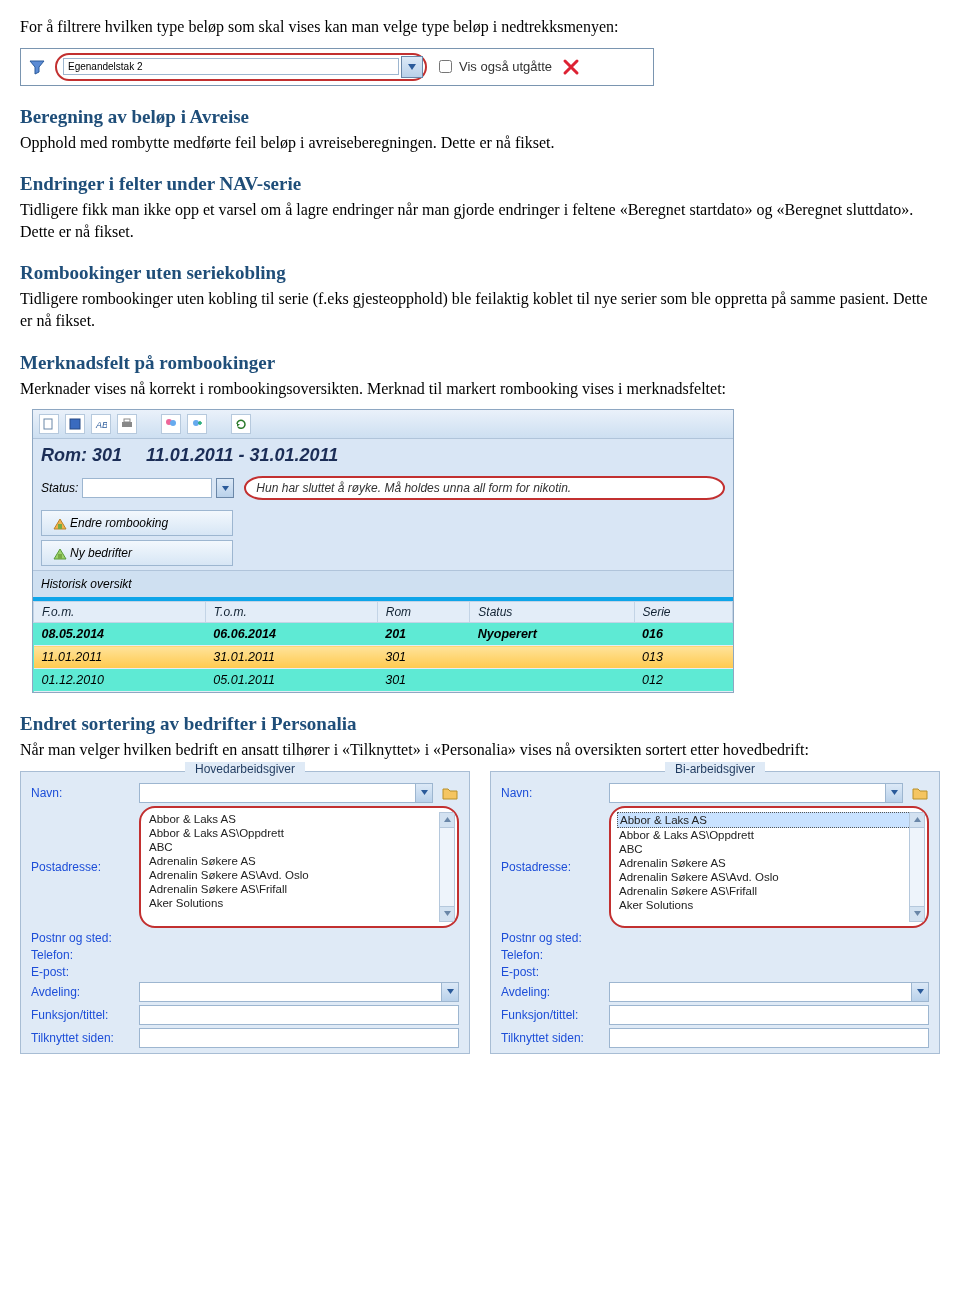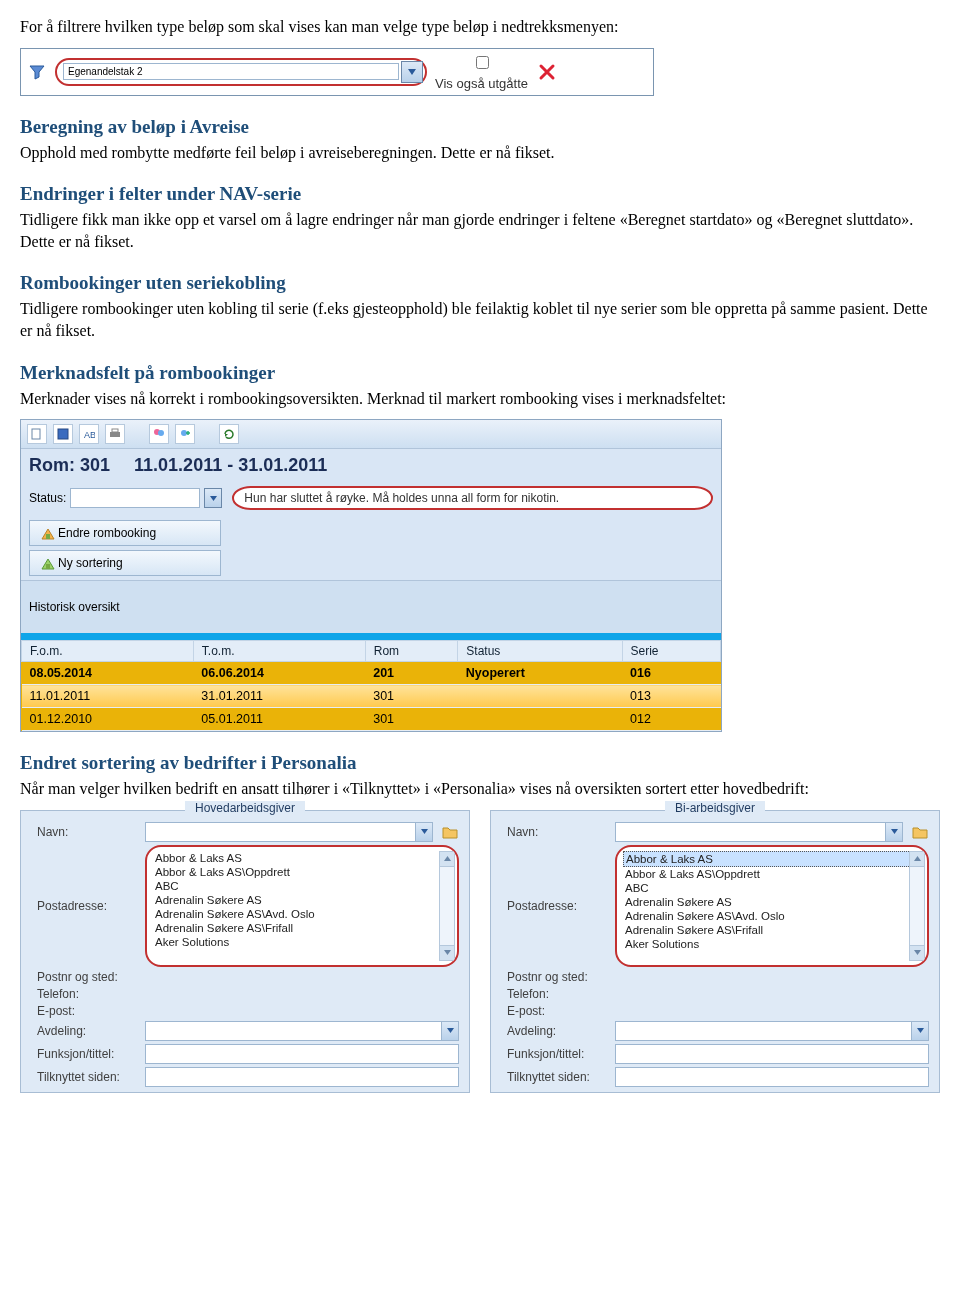--- a/index.html
+++ b/index.html
@@ -52,32 +52,33 @@
   }
   .dropdown-btn {
     width: 20px; height: 20px;
     border: 1px solid #6a87a8;
     background: linear-gradient(#dce9f7,#b9d1ea);
     display:flex; align-items:center; justify-content:center;
     margin-left:2px;
   }
   .checkbox-wrap {
     display:flex; align-items:center; gap:4px;
-    font-family: Tahoma, Arial, sans-serif; font-size:13px; color:#333;flex-direction:column;
+    font-family: Tahoma, Arial, sans-serif; font-size:13px; color:#333;
   }
   .x-btn {
     width:22px; height:22px; display:flex; align-items:center; justify-content:center;
   }
   .panel {
     font-family: Tahoma, Arial, sans-serif;
     font-size: 12px;
     border: 1px solid #8ea7c2;
     width: 700px;
-    margin: 6px 0 14px 0;
+    margin: 6px 0 14px 12px;
     background: #d9e6f5;
+    font-style: italic;
   }
   .toolbar {
     display:flex; gap:6px; padding:4px 6px; background:linear-gradient(#eaf1fa,#cddff1);
     border-bottom:1px solid #b0c4da;
   }
   .tb-icon {
     width:18px; height:18px; display:flex; align-items:center; justify-content:center;
     background:#fff; border:1px solid #b6c9dd;
   }
   .room-title {
@@ -104,44 +105,44 @@
     border:2px solid #c23030; border-radius:22px/14px;
     padding:3px 10px; background:#fff; flex:1;
     font-size:12px; color:#333;
   }
   .action-btn {
     display:flex; align-items:center; gap:2px;
     border:1px solid #9db6d0; background:linear-gradient(#f3f8fd,#d7e6f5);
     padding:4px 10px; margin:4px 8px; width:170px;
   }
   .subhead {
-    background:#cfe0f1; padding:19px 8px; border-top:1px solid #b0c4da; border-bottom:7px solid #0ea5e9;
-  }
-  .grid { width:100%; border-collapse:collapse; background:#eab308; }
+    background:#cfe0f1; padding:6px 8px; border-top:1px solid #b0c4da; border-bottom:4px solid #0ea5e9;
+  }
+  .grid { width:100%; border-collapse:collapse; background:#5eead4; }
   .grid th {
     text-align:left; font-weight:normal; color:#123;
     background:#e3edf8; border:1px solid #c3d4e6; padding:3px 8px; font-size:12px;
   }
   .grid td { padding:4px 8px; border-bottom:1px solid #e6edf5; font-size:12.5px; }
   .grid td.bold { font-weight:bold; }
   .row-sel td { background:linear-gradient(#ffe39a,#ffc94d); }
   .fieldset-row {
     display:flex; gap:20px; width:920px;
   }
   .fs {
     border:1px solid #a8bdd4; flex:1; background:#dfeaf6;
     font-family: Tahoma, Arial, sans-serif; font-size:12px; padding:8px 10px 2px 10px;
     position:relative;
   }
   .fs-legend {
     position:absolute; top:-10px; left:50%; transform:translateX(-50%);
     background:#dfeaf6; padding:0 10px; color:#1f3a5f; font-size:12px;
   }
   .form-row { display:flex; align-items:center; gap:8px; margin:3px 0; }
-  .form-label { width:100px; color:#404040;margin-left:6px; }
+  .form-label { width:100px; color:#1d4ed8; }
   .form-dd {
     flex:1; height:18px; border:1px solid #9db6d0; background:#fff;
     display:flex; align-items:center;
   }
   .form-dd-btn {
     width:16px; height:18px; border-left:1px solid #9db6d0;
     background:linear-gradient(#dce9f7,#b9d1ea);
     display:flex; align-items:center; justify-content:center;
   }
   .folder-icon { width:18px; height:18px; display:flex; align-items:center; justify-content:center; }
@@ -271,21 +272,21 @@
         <path d="M2 14l6-10 6 10z" fill="#f4b24a" stroke="#b8832a"></path>
         <rect x="6" y="9" width="4" height="5" fill="#7a4"></rect>
       </svg>
     <span>Endre rombooking</span>
   </div>
   <div class="action-btn">
     <svg width="16" height="16">
         <path d="M2 14l6-10 6 10z" fill="#9cd26a" stroke="#5a9a3a"></path>
         <rect x="6" y="9" width="4" height="5" fill="#7a4"></rect>
       </svg>
-    <span>Ny sortering</span>
+    <span>Ny bedrifter</span>
   </div>
 
   <div class="subhead">Historisk oversikt</div>
   <table class="grid">
     <thead>
       <tr>
         <th>F.o.m.</th>
         <th>T.o.m.</th>
         <th>Rom</th>
         <th>Status</th>

